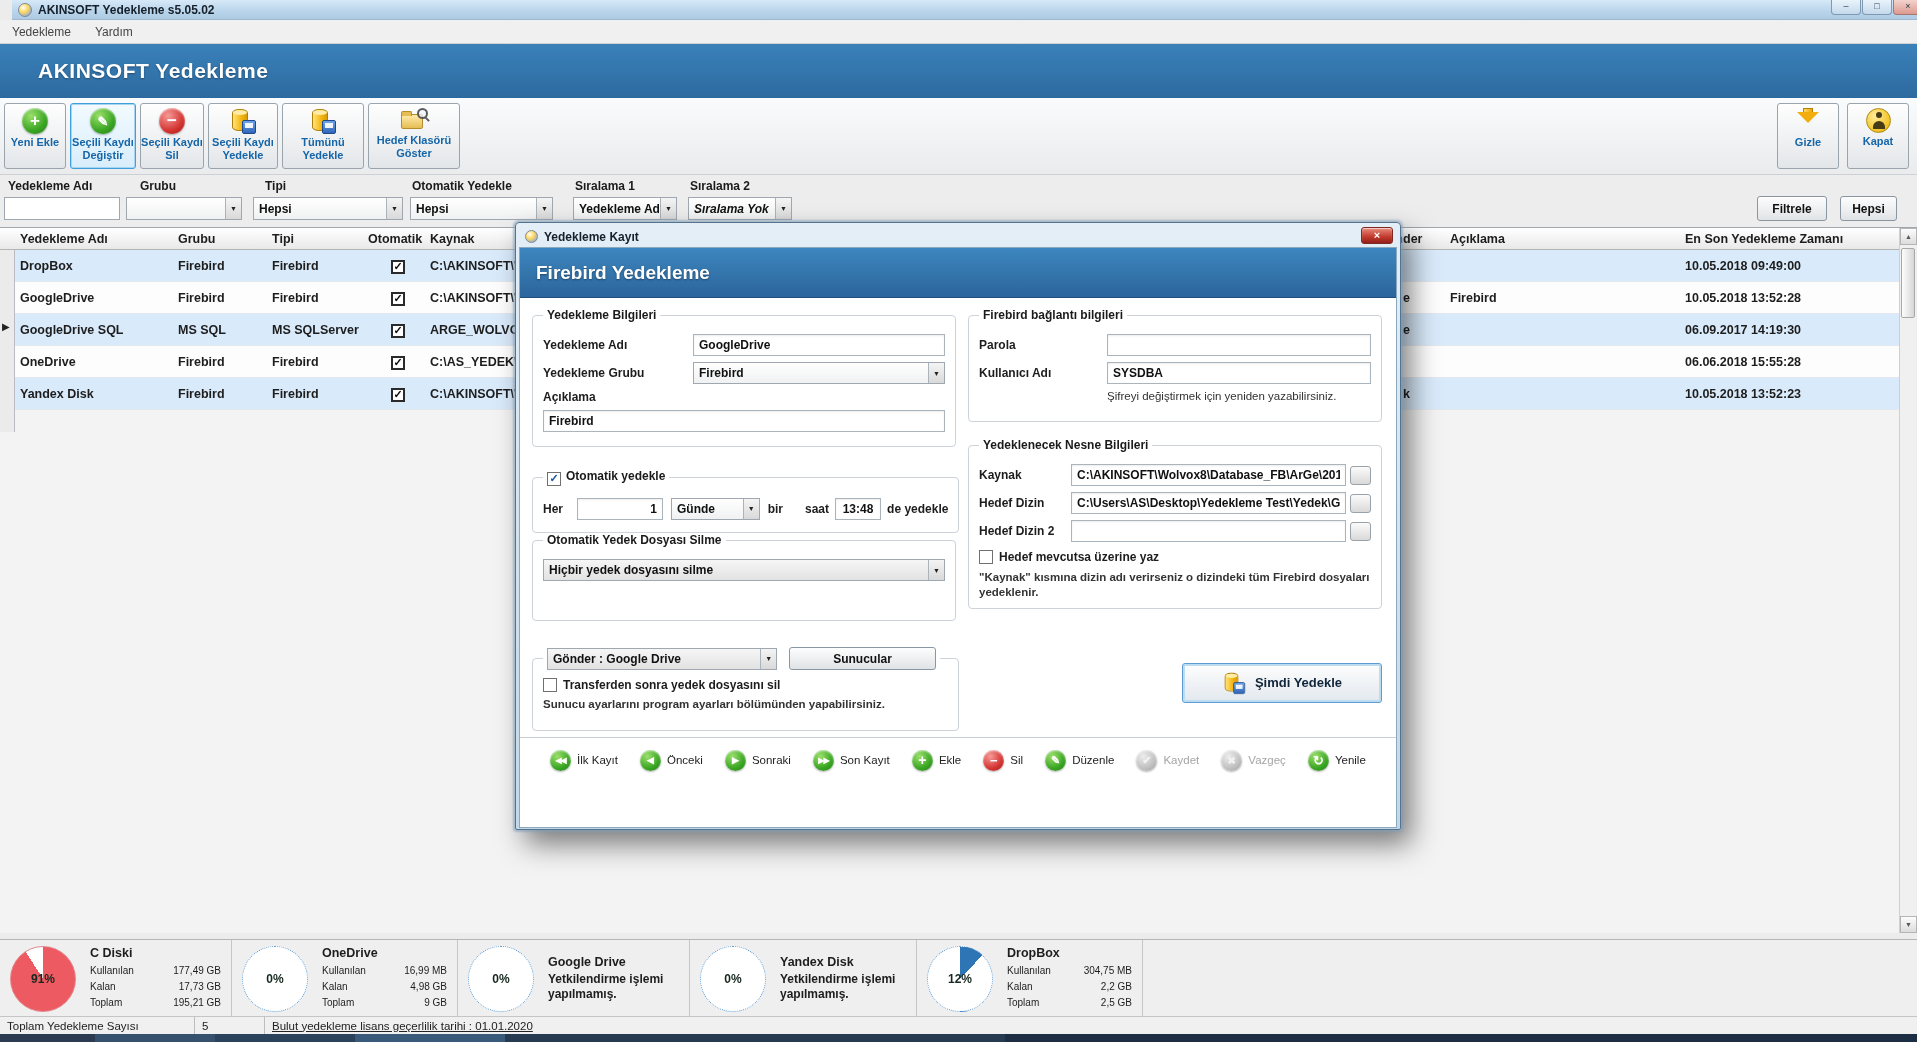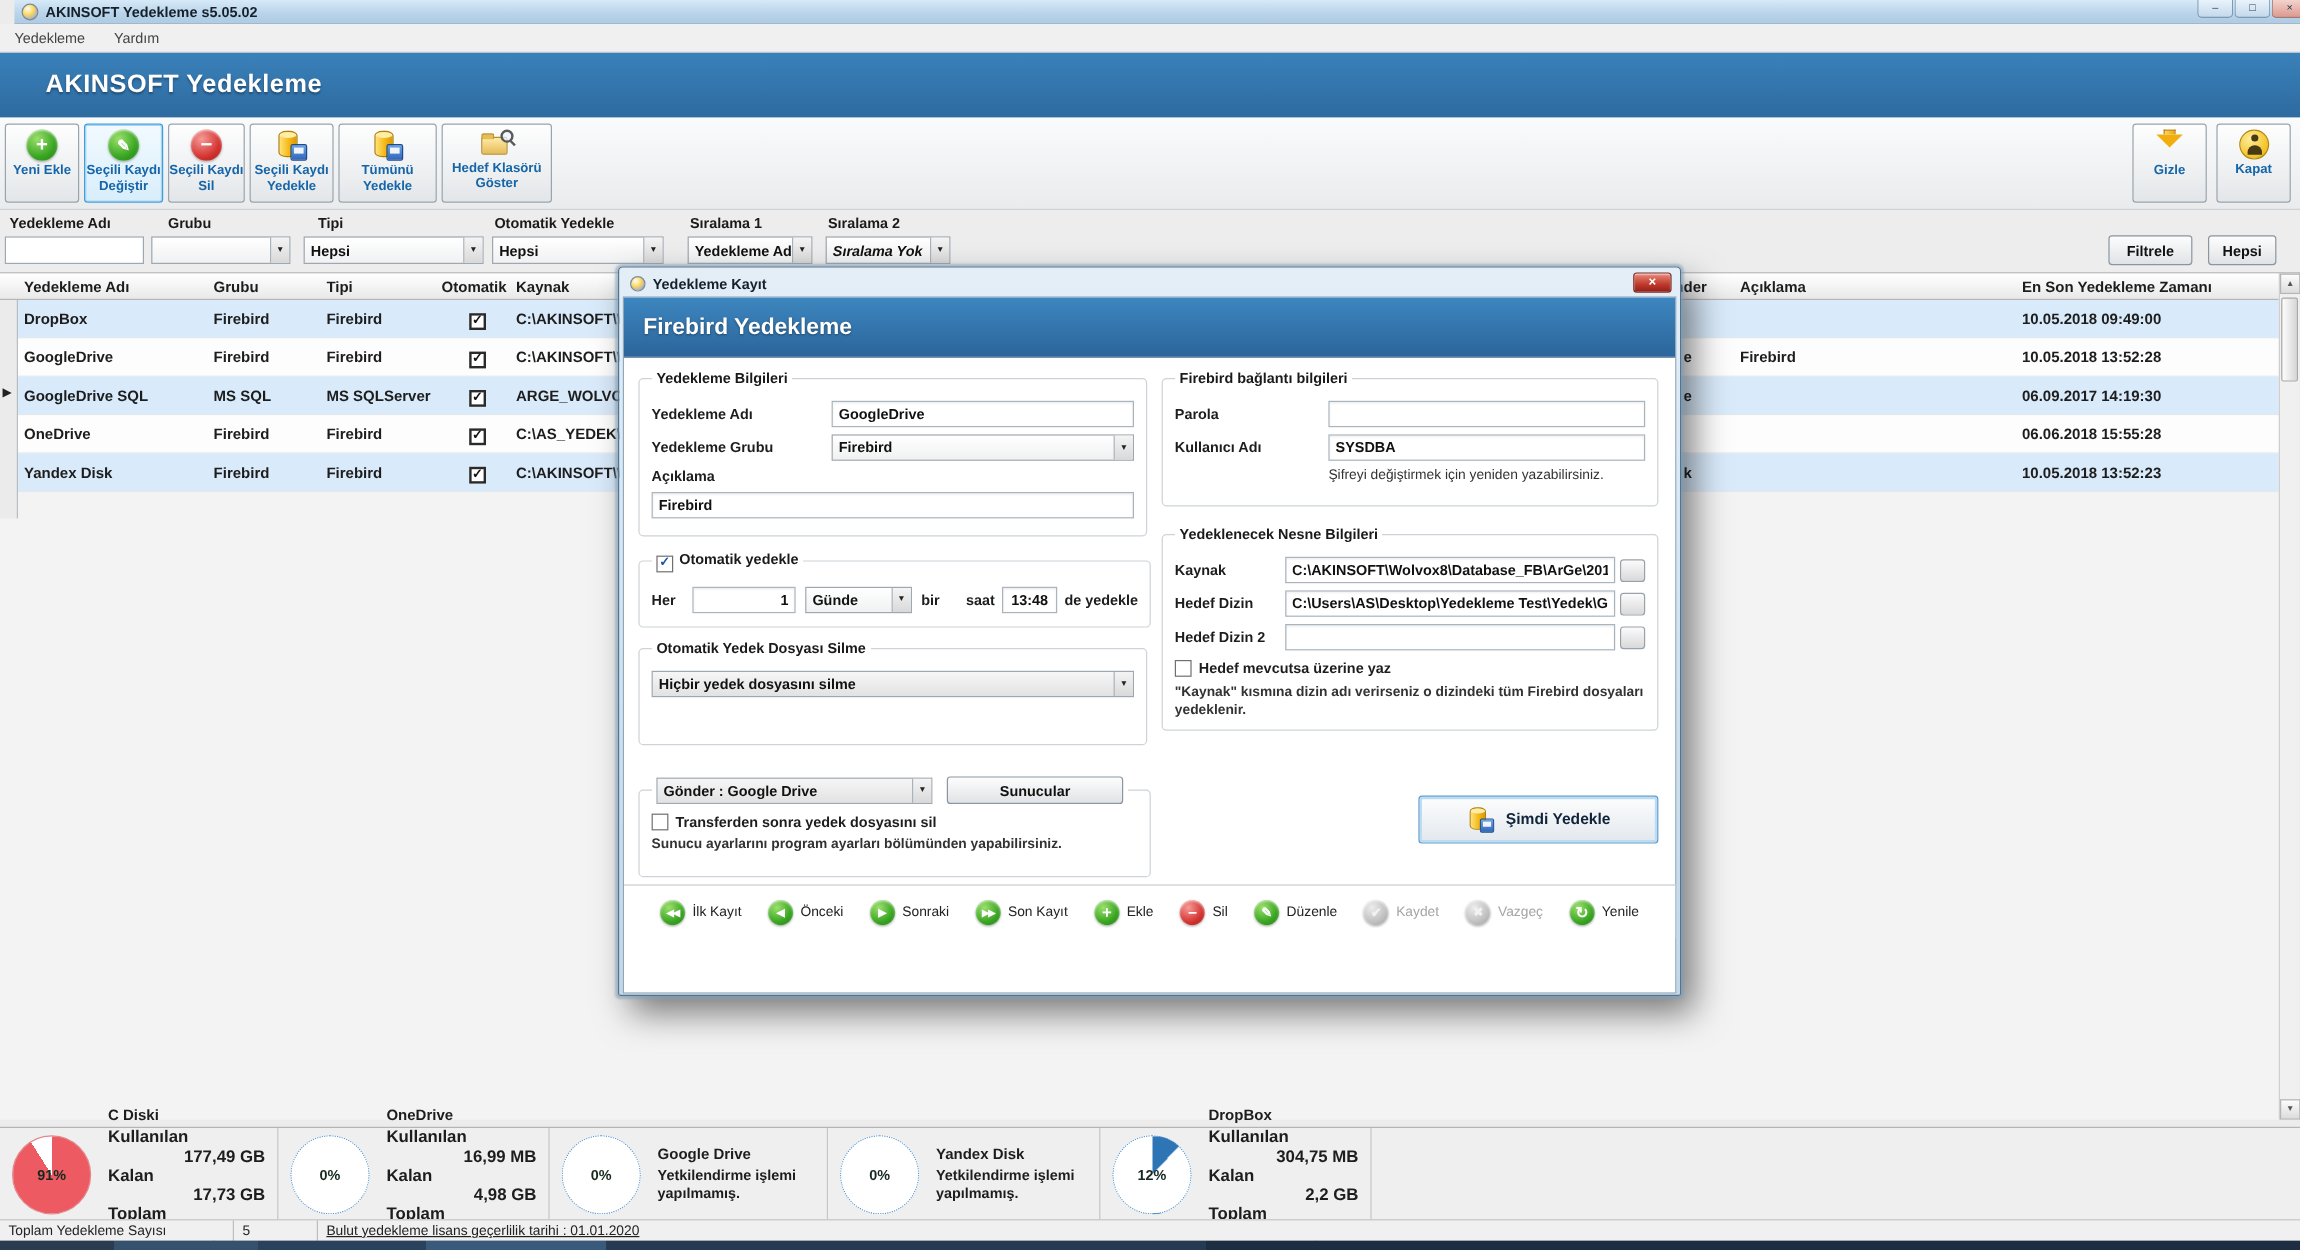--- a/index.html
+++ b/index.html
@@ -150,22 +150,22 @@
   .frow { display:flex; align-items:center; margin:6px 0; }
   .flbl { font-size:12px; font-weight:bold; flex:0 0 auto; }
   .m-input { height:22px; border:1px solid #a9b4bd; padding:0 5px; font-size:12px; font-weight:bold;
     color:#111; background:#fff; width:100%; box-shadow:inset 0 1px 2px rgba(0,0,0,.08); }
   .m-combo { position:static; width:100%; height:22px; }
   .note { font-size:11.5px; color:#333; }
   .mini-btn { width:21px; height:19px; margin-left:4px; flex:0 0 auto;
     background:linear-gradient(#fbfbfb,#d9d9d9); border:1px solid #98a2ab; border-radius:3px; }
 
   #fs-backup-info { margin-top:10px; }
-  #fs-auto-backup { margin-top:12px; height:64px; }
-  #fs-auto-delete { margin-top:10px; height:88px; }
+  #fs-auto-backup { margin-top:22px; height:64px; }
+  #fs-auto-delete { height:88px; }
   #fs-send { margin-top:26px; height:84px; }
   #fs-send legend { display:flex; align-items:center; gap:12px; width:calc(100% - 8px); }
   #fs-conn { margin-top:10px; height:114px; }
   #fs-object { margin-top:16px; }
 
   .backup-now { margin-top:54px; align-self:flex-end; width:200px; height:40px;
     background:linear-gradient(#fdfdfd,#e2e8ee); border:1px solid #5d9bd0; border-radius:3px;
     box-shadow:0 0 0 2px #bcdcf2 inset; display:flex; align-items:center; justify-content:center; gap:8px; }
   .backup-now .lbl { font-size:13px; font-weight:bold; color:#10243a; }
   .db-icon.small { transform:scale(.85); }
@@ -181,21 +181,21 @@
   
   .storage { left:0; top:939px; width:1917px; height:77px; background:#efefef; border-top:1px solid #b5b5b5; }
   .panel { position:absolute; top:0; height:77px; border-right:1px solid #c6c6c6; display:flex; align-items:center; }
   .pie-wrap { position:relative; width:66px; height:66px; margin-left:10px; flex:0 0 auto; }
   .pie { position:absolute; inset:0; border-radius:50%; background:#fff; border:1px dotted #5b9bd5; }
   .pie.noborder { border:1px solid #e2888e; }
   .pie-label { position:absolute; inset:0; display:flex; align-items:center; justify-content:center;
     font-size:12px; font-weight:bold; color:#16281f; }
   .p-text { margin-left:14px; flex:1; margin-right:10px; }
   .p-name { font-size:12.5px; font-weight:bold; margin-bottom:3px; }
-  .p-row { display:flex; font-size:14px; font-weight:bold; line-height:16px;flex-direction:column; }
+  .p-row { display:flex; font-size:10px; font-weight:normal; line-height:16px; }
   .p-row .v { margin-left:auto; }
   .p-msg { font-size:12px; font-weight:bold; line-height:15px; width:160px; }
 
   
   .statusbar { left:0; top:1016px; width:1917px; height:18px; background:#f0f0f0;
     border-top:1px solid #c5c5c5; display:flex; font-size:11.5px; color:#222;text-align:right; }
   .sseg { border-right:1px solid #bdbdbd; display:flex; align-items:center; padding:0 7px; height:100%; }
   .taskbar { left:0; top:1034px; width:1917px; height:8px; background:#203042; display:flex; }
   .tseg { height:8px; }
 </style>

